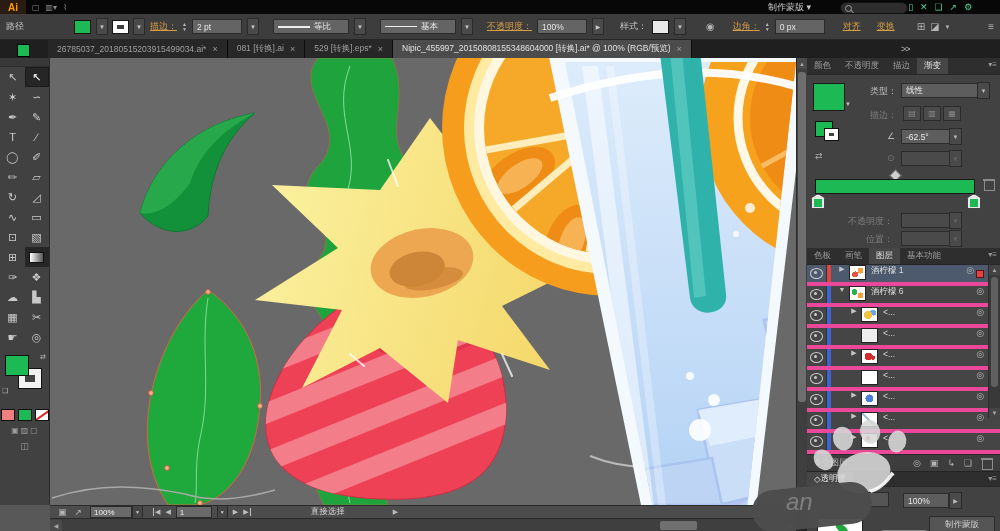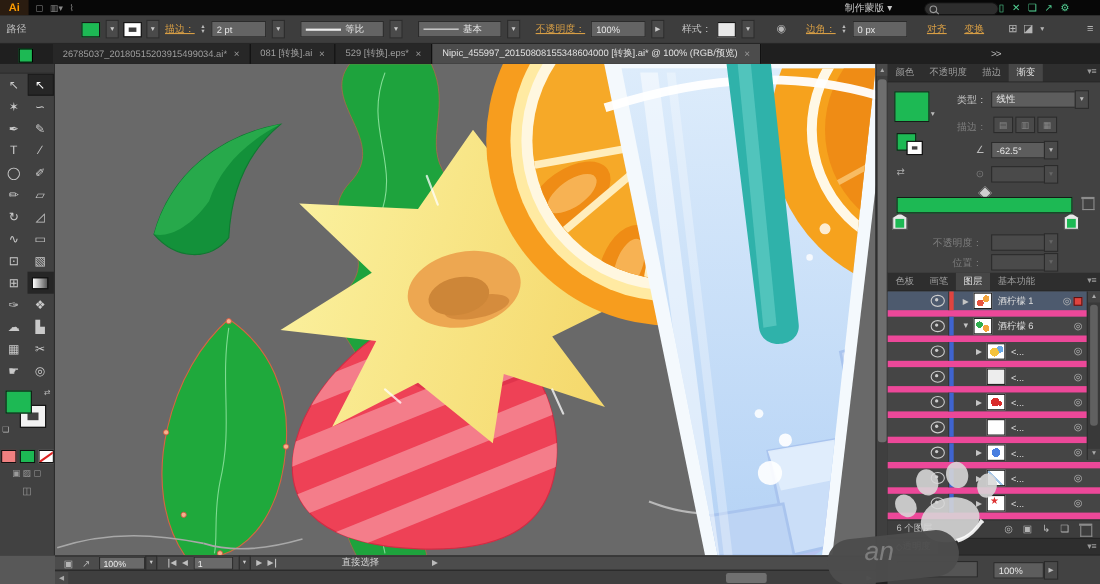--- a/index.html
+++ b/index.html
@@ -127,21 +127,21 @@
   .gmid{position:absolute;left:84px;top:96px;width:7px;height:7px;background:#cfcfcf;transform:rotate(45deg);border:1px solid #555;}
   .gstop{position:absolute;top:119px;width:12px;height:13px;background:#e8e8e8;border:1px solid #444;
          clip-path:polygon(50% 0,100% 30%,100% 100%,0 100%,0 30%);display:flex;align-items:flex-end;justify-content:center;}
   .gstop i{display:block;width:8px;height:8px;background:#1db954;margin-bottom:1px;}
   .trash{position:relative;width:11px;height:11px;}
   .trash::before{content:"";position:absolute;left:1px;top:2px;width:9px;height:9px;border:1px solid #8c8c8c;border-top:none;}
   .trash::after{content:"";position:absolute;left:0;top:0;width:12px;height:2px;background:#8c8c8c;}
 
   
   #layer-rows{position:relative;background:#444;}
-  .layer-row{height:17px;display:flex;align-items:center;border-bottom:6px solid #ec4899;background:#454545;position:relative;padding-left:36px;}
+  .layer-row{height:17px;display:flex;align-items:flex-start;border-bottom:4px solid #ec4899;background:#454545;position:relative;}
   .layer-row.selected{background:#4d5a6e;}
   .eye-cell{width:19px;height:17px;border-right:1px solid #333;display:flex;align-items:center;justify-content:center;}
   .eye{width:11px;height:9px;border:1px solid #ccc;border-radius:50%;position:relative;}
   .eye::after{content:"";position:absolute;left:3px;top:2px;width:3px;height:3px;background:#ccc;border-radius:50%;}
   .lbar{width:4px;height:17px;}
   .bar-red{background:#e0443f;}
   .bar-blue{background:#3f64cf;}
   .twirl{width:14px;text-align:center;font-size:7px;color:#c5c5c5;}
   .thumb{width:15px;height:13px;background:#fff;border:1px solid #222;margin-right:5px;position:relative;overflow:hidden;}
   .t-art1{background-image:radial-gradient(circle at 35% 65%,#e8533f 0 3px,transparent 3px),radial-gradient(circle at 70% 35%,#f2a33c 0 3px,transparent 3px);}

